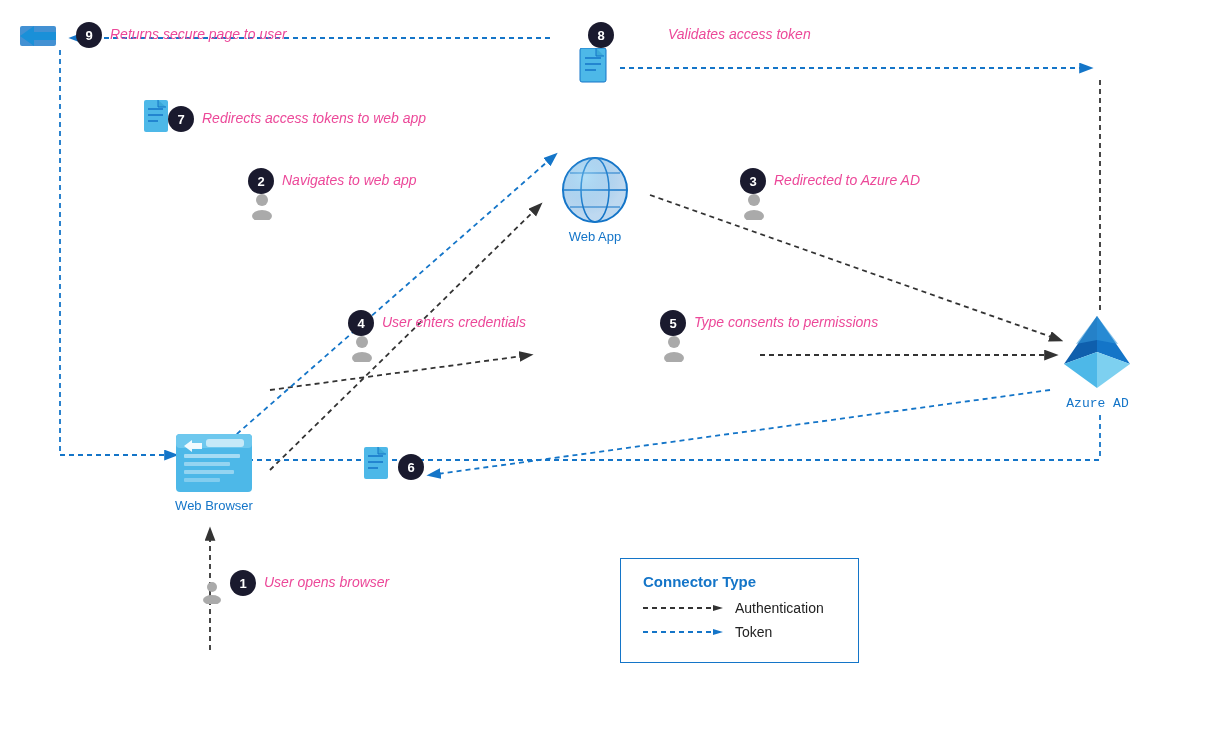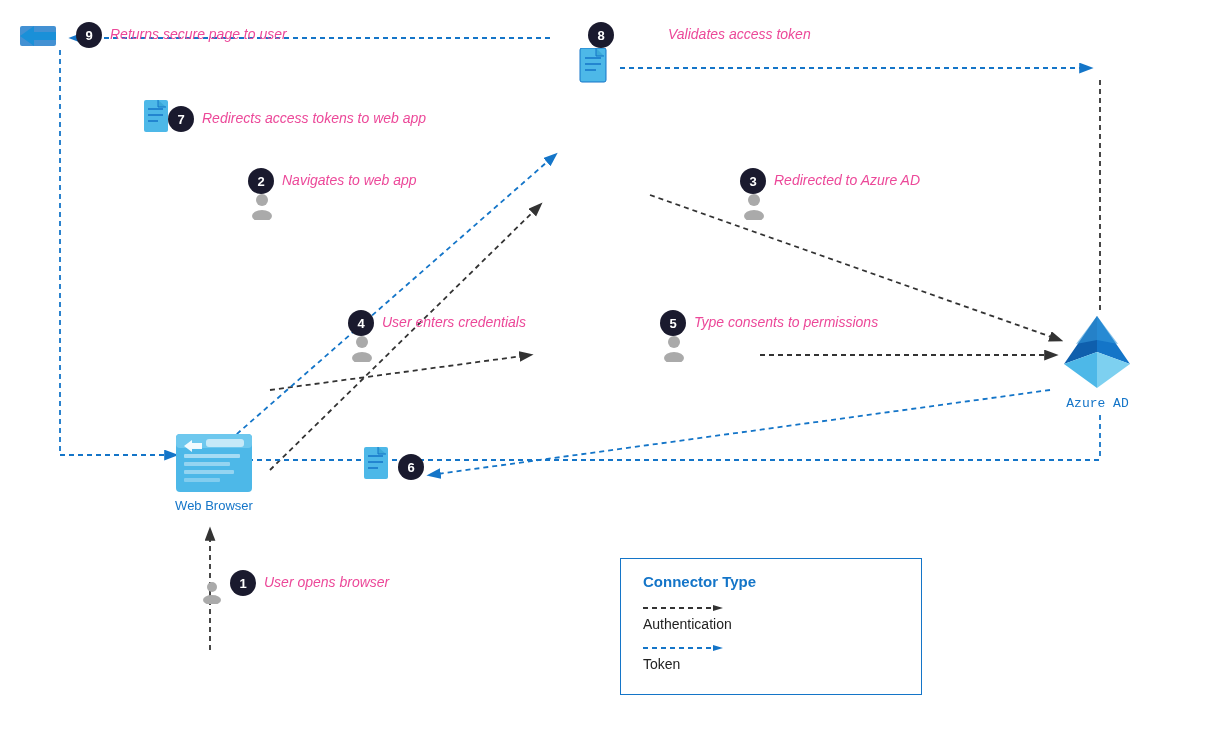--- a/index.html
+++ b/index.html
@@ -78,24 +78,24 @@
       background: #fff;
     }
     .legend-title {
       font-size: 15px;
       font-weight: bold;
       color: #1475c8;
       margin-bottom: 10px;
     }
     .legend-row {
       display: flex;
+      align-items: center;
       margin-bottom: 8px;
       font-size: 14px;
       color: #222;
-      flex-direction: column;
     }
     .legend-line {
       width: 80px;
       margin-right: 12px;
       display: flex;
       align-items: center;
     }
   </style>
 </head>
 <body>
@@ -211,20 +211,40 @@
   </div>
   <div class="step-label" style="left:774px; top:172px;">Redirected to Azure AD</div>
 
   <div style="position:absolute; left:740px; top:192px; z-index:10;">
     <svg width="28" height="28">
       <circle cx="14" cy="8" r="6" fill="#aaa"></circle>
       <ellipse cx="14" cy="24" rx="10" ry="6" fill="#aaa"></ellipse>
     </svg>
   </div>
 
+  <div class="icon-container" style="left:560px; top:155px;">
+    <svg width="70" height="70" viewBox="0 0 70 70">
+      <circle cx="35" cy="35" r="32" fill="none" stroke="#1475c8" stroke-width="2"></circle>
+      <circle cx="35" cy="35" r="32" fill="#1475c8" opacity="0.15"></circle>
+
+      <ellipse cx="35" cy="35" rx="14" ry="32" fill="none" stroke="#1475c8" stroke-width="1.5"></ellipse>
+      <line x1="3" y1="35" x2="67" y2="35" stroke="#1475c8" stroke-width="1.5"></line>
+      <line x1="10" y1="18" x2="60" y2="18" stroke="#1475c8" stroke-width="1.2"></line>
+      <line x1="10" y1="52" x2="60" y2="52" stroke="#1475c8" stroke-width="1.2"></line>
+
+      <circle cx="35" cy="35" r="32" fill="url(#webappGrad)" opacity="0.5"></circle>
+      <defs>
+        <radialGradient id="webappGrad" cx="35%" cy="30%" r="60%">
+          <stop offset="0%" stop-color="#8ad4f7"></stop>
+          <stop offset="100%" stop-color="#1475c8" stop-opacity="0.3"></stop>
+        </radialGradient>
+      </defs>
+    </svg>
+    <div class="icon-label">Web App</div>
+  </div>
 
   <div class="step-badge" style="left:348px; top:310px;">
     <span>4</span>
   </div>
   <div class="step-label" style="left:382px; top:314px;">User enters credentials</div>
 
   <div style="position:absolute; left:348px; top:334px; z-index:10;">
     <svg width="28" height="28">
       <circle cx="14" cy="8" r="6" fill="#aaa"></circle>
       <ellipse cx="14" cy="24" rx="10" ry="6" fill="#aaa"></ellipse>
@@ -299,21 +319,21 @@
   <div class="step-label" style="left:264px; top:574px;">User opens browser</div>
 
   <div style="position:absolute; left:200px; top:580px; z-index:10;">
     <svg width="24" height="24">
       <circle cx="12" cy="7" r="5" fill="#aaa"></circle>
       <ellipse cx="12" cy="20" rx="9" ry="5" fill="#aaa"></ellipse>
     </svg>
   </div>
 
 
-  <div class="legend-box" style="left:620px; top:558px; width:302px;">
+  <div class="legend-box" style="left:620px; top:558px; width:239px;">
     <div class="legend-title">Connector Type</div>
 
     <div class="legend-row">
       <div class="legend-line">
         <svg width="80" height="16">
           <line x1="0" y1="8" x2="70" y2="8" stroke="#333" stroke-width="1.8" stroke-dasharray="5,4"></line>
           <polygon points="70,5 80,8 70,11" fill="#333"></polygon>
         </svg>
       </div>
       <span>Authentication</span>

